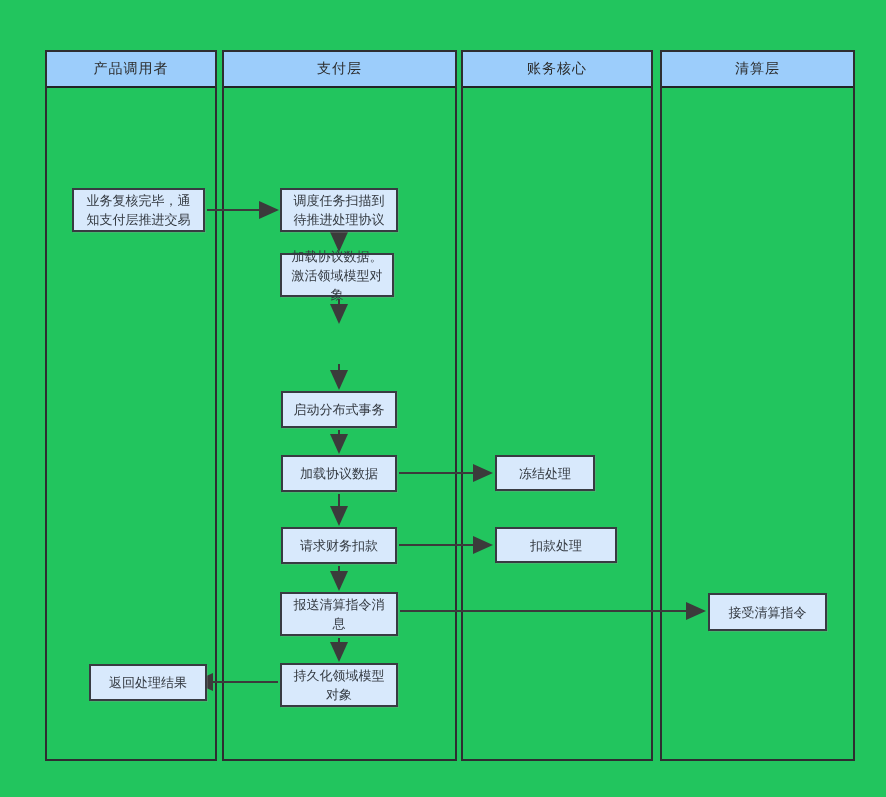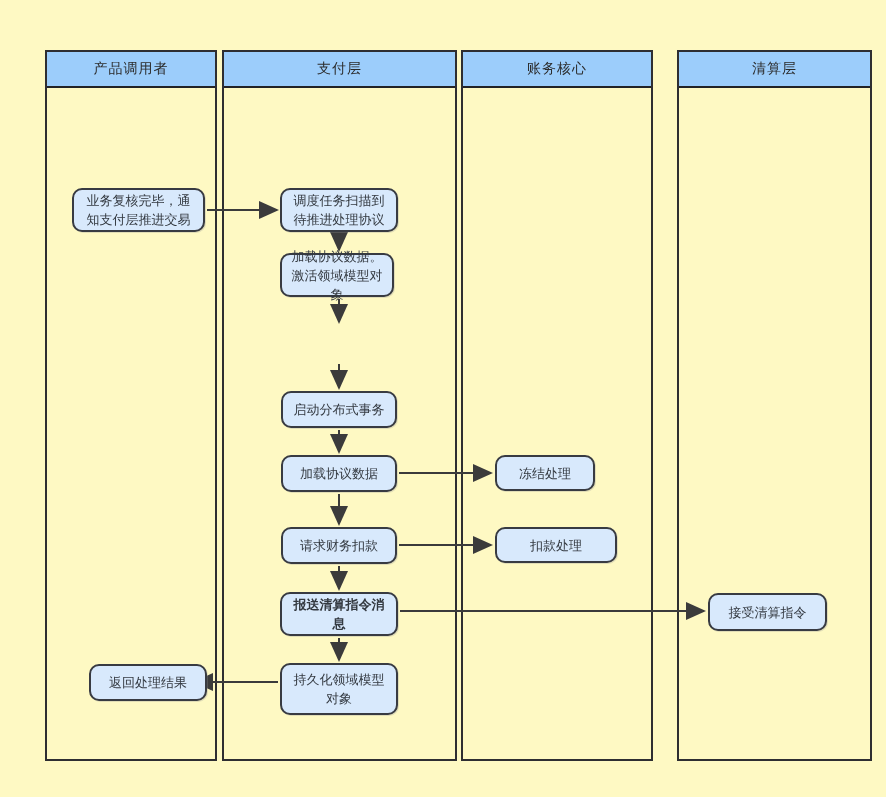--- a/index.html
+++ b/index.html
@@ -1,44 +1,44 @@
 <!DOCTYPE html>
 <html><head>
 <meta charset="utf-8">
 <style>
   html,body{margin:0;padding:0;background:#000;width:886px;height:797px;overflow:hidden;
     font-family:"Liberation Sans","DejaVu Sans",sans-serif;}
-  .stage{position:relative;width:886px;height:797px;background:#fef9c3;}
+  .stage{position:relative;width:886px;height:797px;background:#22c55e;}
 
   
   .lane{position:absolute;top:50px;height:711px;border:2px solid #2e2e31;box-sizing:border-box;background:transparent;}
   .lane-header{height:34px;background:#9ccdfb;border-bottom:2px solid #222326;display:flex;align-items:center;justify-content:center;
     color:#2b2b2b;font-size:14px;letter-spacing:1px;}
   #lane-0{left:45px;width:172px;}
   #lane-1{left:222px;width:235px;}
   #lane-2{left:461px;width:192px;}
-  #lane-3{left:660px;width:195px;margin-left:17px;}
+  #lane-3{left:660px;width:195px;}
 
   
-  .node{position:absolute;box-sizing:border-box;background:#d8e9fc;border:2px solid #383b42;border-radius:10px;
+  .node{position:absolute;box-sizing:border-box;background:#d8e9fc;border:2px solid #383b42;border-radius:0;
     display:flex;align-items:center;justify-content:center;text-align:center;
     color:#333940;font-size:13px;line-height:19px;padding:2px 9px;
     box-shadow:1px 1px 0 rgba(150,150,150,0.28);}
   #n0{left:72px;top:188px;width:133px;height:44px;}
   #n1{left:280px;top:188px;width:118px;height:44px;text-align:center;}
   #n2{left:280px;top:253px;width:114px;height:44px;}
   #n3{left:281px;top:325px;width:116px;height:37px;}
   #n4{left:281px;top:391px;width:116px;height:37px;}
   #n5{left:281px;top:455px;width:116px;height:37px;}
   #n6{left:495px;top:455px;width:100px;height:36px;}
   #n7{left:281px;top:527px;width:116px;height:37px;}
   #n8{left:495px;top:527px;width:122px;height:36px;}
-  #n9{left:280px;top:592px;width:118px;height:44px;font-weight:bold;}
+  #n9{left:280px;top:592px;width:118px;height:44px;}
   #n10{left:708px;top:593px;width:119px;height:38px;}
-  #n11{left:280px;top:663px;width:118px;height:52px;font-family:Liberation Serif, serif;}
+  #n11{left:280px;top:663px;width:118px;height:44px;font-family:Liberation Serif, serif;}
   #n12{left:89px;top:664px;width:118px;height:37px;}
 
   svg.connectors{position:absolute;left:0;top:0;width:886px;height:797px;pointer-events:none;}
   svg.connectors line{stroke:#3b3b3b;stroke-width:2;}
 </style>
 </head>
 <body>
 
 <div class="stage">
 

